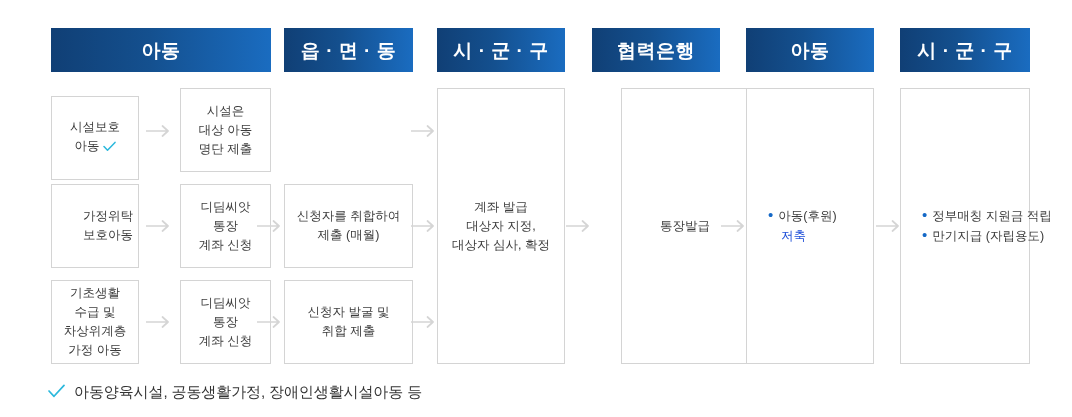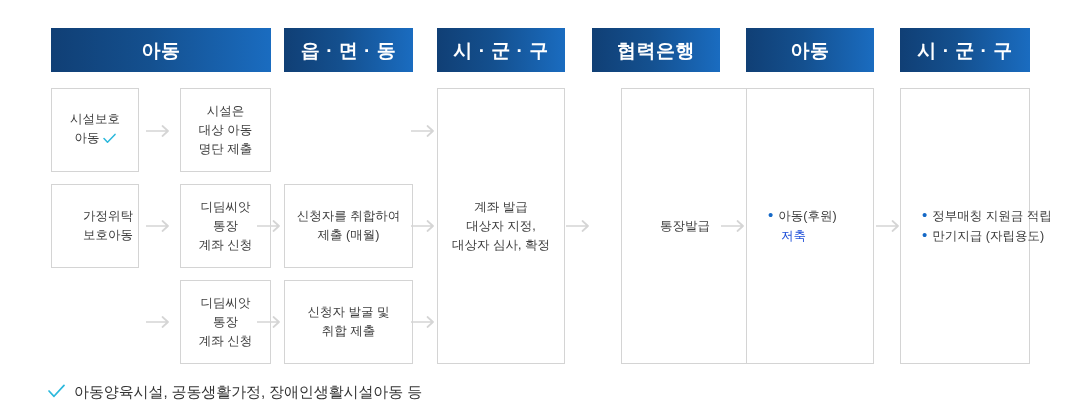--- a/index.html
+++ b/index.html
@@ -127,21 +127,21 @@
   </div>
 
   <div class="hdr" style="left:746px; top:28px; width:128px;">
     <span>아동</span>
   </div>
 
   <div class="hdr" style="left:900px; top:28px; width:130px;">
     <span>시 · 군 · 구</span>
   </div>
 
-  <div class="box" style="left:51px; top:88px; width:88px; height:84px;">
+  <div class="box" style="left:51px; top:96px; width:88px; height:84px;">
     <span class="inner">
       <span class="txt">시설보호</span>
       <span class="txt"><span>아동</span><span class="ck"><svg width="13" height="11" viewBox="0 0 13 11">
               <path d="M1 5.6 L4.5 9.3 L12 1.4" fill="none" stroke="#2bb8dc" stroke-width="1.5" stroke-linecap="round" stroke-linejoin="round"></path>
             </svg></span></span>
     </span>
   </div>
 
   <div class="arrow" style="left:146px; top:124px;">
     <svg width="26" height="14" viewBox="0 0 26 14">
@@ -196,20 +196,28 @@
       <span class="txt">제출 (매월)</span>
     </span>
   </div>
 
   <div class="arrow" style="left:411px; top:219px;">
     <svg width="26" height="14" viewBox="0 0 26 14">
         <path d="M0 7 H22 M16.5 2 L22 7 L16.5 12" fill="none" stroke="#d5d5d5" stroke-width="1.7" stroke-linecap="round" stroke-linejoin="round"></path>
       </svg>
   </div>
 
+  <div class="box" style="left:51px; top:280px; width:88px; height:84px;">
+    <span class="inner">
+      <span class="txt">기초생활</span>
+      <span class="txt">수급 및</span>
+      <span class="txt">차상위계층</span>
+      <span class="txt">가정 아동</span>
+    </span>
+  </div>
 
   <div class="arrow" style="left:146px; top:315px;">
     <svg width="26" height="14" viewBox="0 0 26 14">
         <path d="M0 7 H22 M16.5 2 L22 7 L16.5 12" fill="none" stroke="#d5d5d5" stroke-width="1.7" stroke-linecap="round" stroke-linejoin="round"></path>
       </svg>
   </div>
 
   <div class="box" style="left:180px; top:280px; width:91px; height:84px;">
     <span class="inner">
       <span class="txt">디딤씨앗</span>

